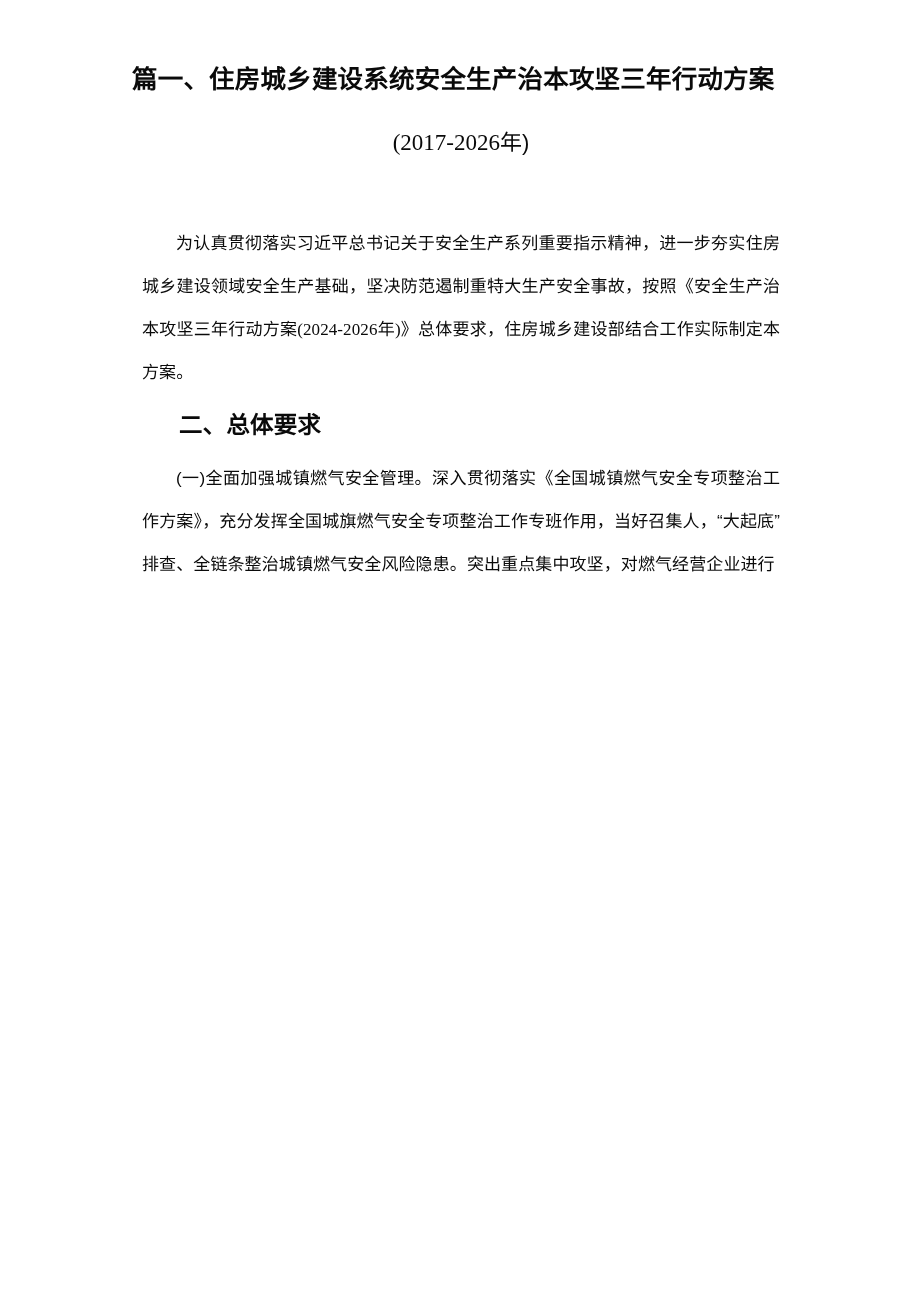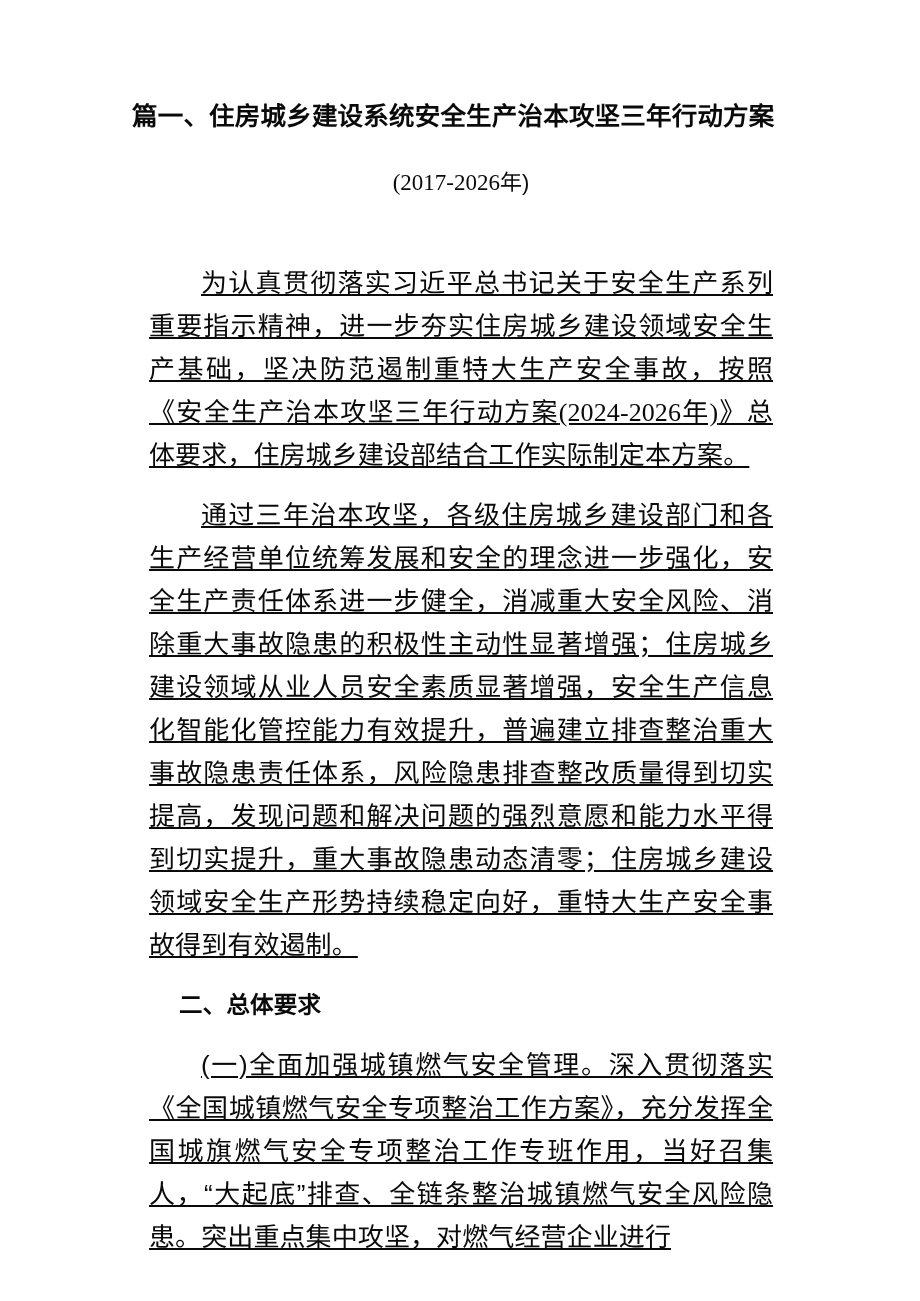--- a/index.html
+++ b/index.html
@@ -29,54 +29,52 @@
   .doc-body {
     position: absolute;
     left: 132px;
     top: 0;
     width: 658px;
   }
 
   
   .doc-title {
     margin: 0;
-    padding-top: 100px;
+    padding-top: 60px;
     font-size: 25.5px;
     font-weight: 700;
     line-height: 38px;
     letter-spacing: 0.2px;
     text-align: left;
     white-space: nowrap;
-    font-family: Liberation Mono, monospace;
   }
 
   .doc-subtitle {
     margin: 0;
     padding-top: 28px;
     font-size: 23px;
     font-weight: 400;
     line-height: 34px;
     text-align: center;
     font-family: "Liberation Serif", "DejaVu Serif", serif;
   }
   .doc-subtitle .cjk-unit {
     font-family: "Liberation Sans", "DejaVu Sans", sans-serif;
     font-size: 22px;
   }
 
   
   .para {
-    margin: 17px;
-    font-size: 26px;
+    margin: 10px;
+    font-size: 17px;
     line-height: 43px;
     text-align: justify;
     text-justify: inter-ideograph;
     letter-spacing: 0.1px;
     word-break: break-all;
-    text-decoration: underline;
   }
   .para.indent {
     text-indent: 2em;
   }
 
   
   .para-first {
     margin-top: 62px;
   }
 
@@ -104,20 +102,19 @@
 
     <div class="doc-subtitle">
       <span>(2017-2026</span><span class="cjk-unit">年)</span>
     </div>
 
     <p class="para indent para-first">
       <span>为认真贯彻落实习近平总书记关于安全生产系列重要指示精神，进一步夯实住房城乡建设领域安全生产基础，坚决防范遏制重特大生产安全事故，按照《安全生产治本攻坚三年行动方案</span><span class="num-range">(2024-2026年)</span><span>》总体要求，住房城乡建设部结合工作实际制定本方案。</span>
     </p>
 
 
-    <p class="para indent">通过三年治本攻坚，各级住房城乡建设部门和各生产经营单位统筹发展和安全的理念进一步强化，安全生产责任体系进一步健全，消减重大安全风险、消除重大事故隐患的积极性主动性显著增强；住房城乡建设领域从业人员安全素质显著增强，安全生产信息化智能化管控能力有效提升，普遍建立排查整治重大事故隐患责任体系，风险隐患排查整改质量得到切实提高，发现问题和解决问题的强烈意愿和能力水平得到切实提升，重大事故隐患动态清零；住房城乡建设领域安全生产形势持续稳定向好，重特大生产安全事故得到有效遏制。</p>
 
     <h2 class="section-heading">二、总体要求</h2>
 
     <p class="para indent">(一)全面加强城镇燃气安全管理。深入贯彻落实《全国城镇燃气安全专项整治工作方案》，充分发挥全国城旗燃气安全专项整治工作专班作用，当好召集人，“大起底”排查、全链条整治城镇燃气安全风险隐患。突出重点集中攻坚，对燃气经营企业进行</p>
 
   </div>
 </div>
 
 </body></html>

